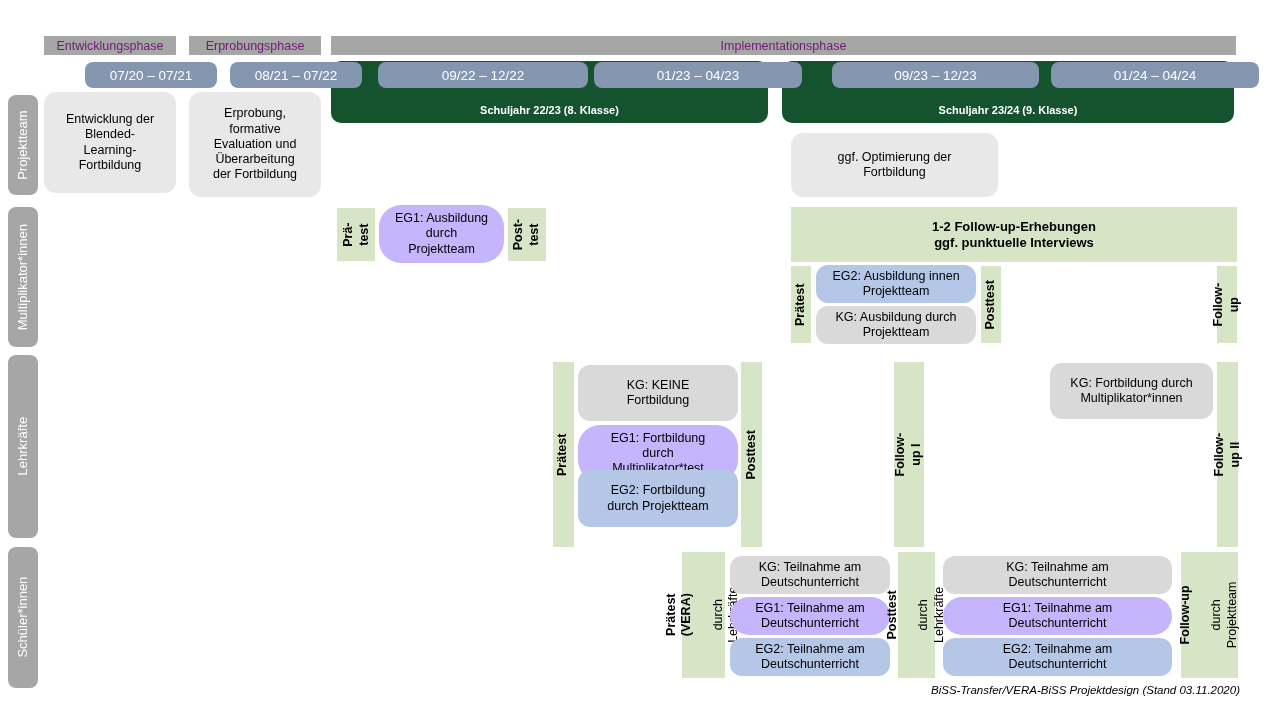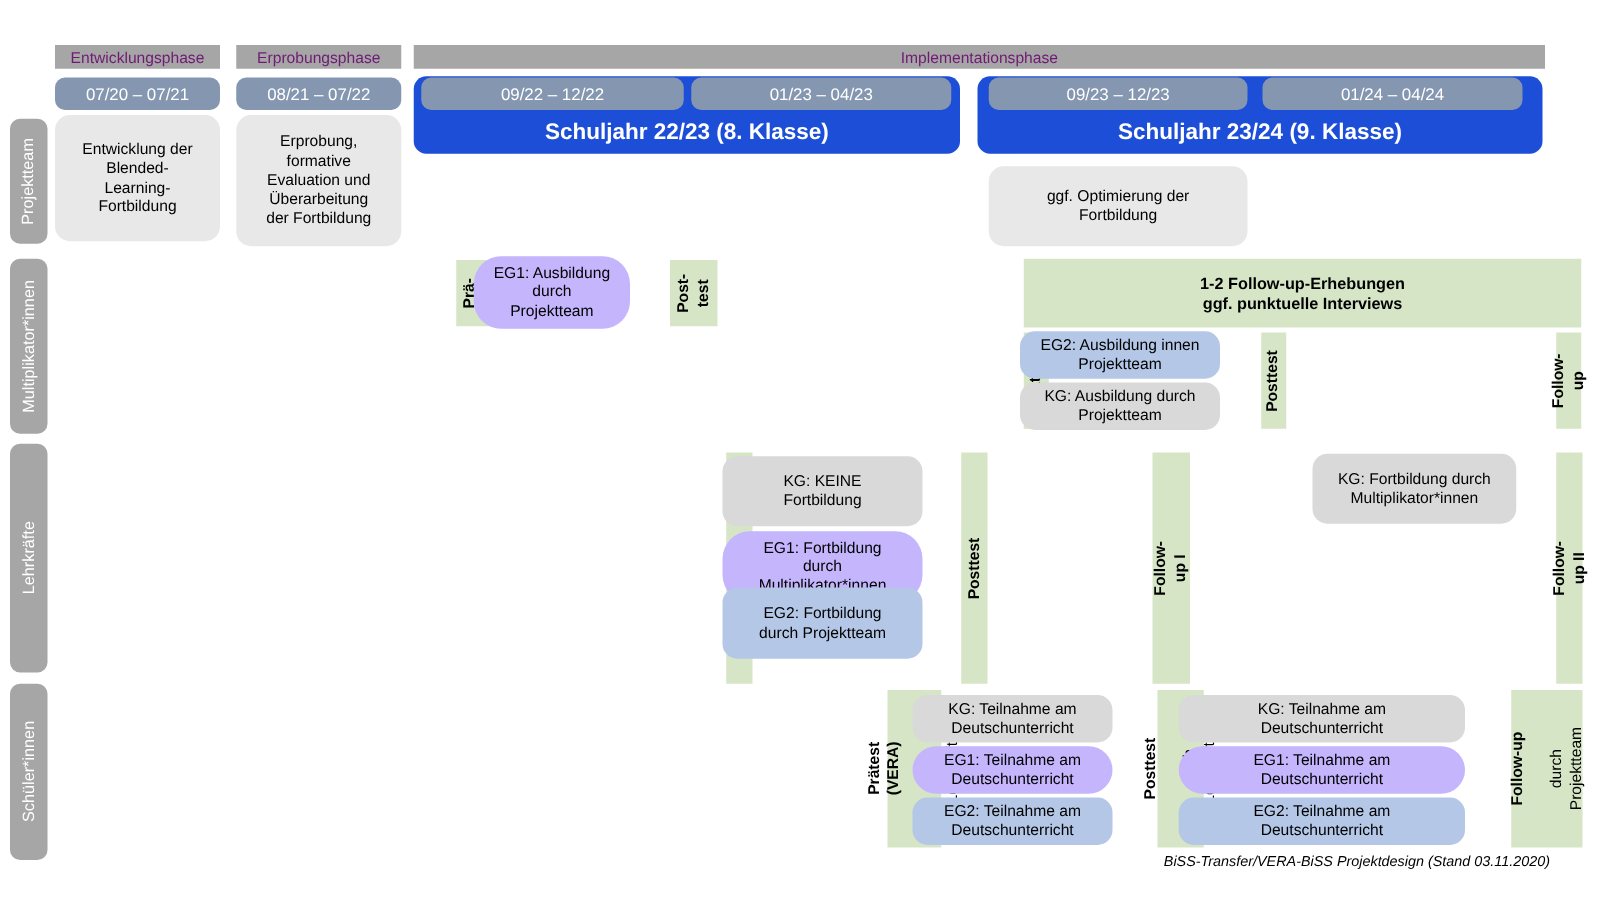--- a/index.html
+++ b/index.html
@@ -8,27 +8,27 @@
     font-family:"Liberation Sans", sans-serif;color:#000;overflow:hidden;
   }
   .abs{position:absolute;box-sizing:border-box;}
   
   .hdr{
     background:#a6a6a6;color:#701a75;font-size:12.5px;
     display:flex;align-items:center;justify-content:center;text-align:center;
   }
   
   .sy{
-    background:#1d4ed8;border-radius:10px;color:#ffffff;font-weight:bold;font-size:18px;
+    background:#14532d;border-radius:10px;color:#ffffff;font-weight:bold;font-size:11px;
     display:flex;align-items:flex-end;justify-content:center;padding-bottom:7px;text-align:center;
   }
   
   .date{
     background:#8496b0;border-radius:8px;color:#ffffff;font-size:13.5px;
-    display:flex;align-items:center;justify-content:center;text-align:center;
+    display:flex;align-items:center;justify-content:center;text-align:center;margin-left:41px;
   }
   
   .rowlbl{
     background:#a6a6a6;border-radius:8px;color:#ffffff;
     display:flex;align-items:center;justify-content:center;overflow:visible;
   }
   .rowlbl .vtxt{font-size:13px;color:#ffffff;font-weight:400;}
   
   .box{
     border-radius:12px;font-size:12.5px;line-height:1.22;
@@ -41,21 +41,21 @@
   .vbar{
     display:flex;align-items:center;justify-content:center;overflow:visible;
   }
   .vtxt{
     transform:rotate(-90deg);text-align:center;white-space:pre-line;line-height:1.25;
     font-size:12.5px;
   }
   .vtitle{display:block;font-weight:bold;}
   .vsub{display:block;font-weight:400;}
   
-  .c-green{background:#d5e5c5;margin-left:28px;}
+  .c-green{background:#d5e5c5;}
   .c-bmid{background:#c4b5fd;border-radius:22px;}
   .c-blight{background:#b4c7e7;}
   .c-gray{background:#d9d9d9;}
   .c-lgray{background:#e9e8e8;}
   .caption{
     font-style:italic;font-size:11.5px;color:#000;text-align:right;
   }
 </style>
 </head>
 <body>
@@ -128,21 +128,21 @@
     <div class="vtxt"><span class="vtitle">Follow-up</span></div>
   </div>
 
   <div class="abs vbar c-green" style="left:553px;top:362px;width:21px;height:185px">
     <div class="vtxt"><span class="vtitle">Prätest</span></div>
   </div>
   <div class="abs box c-gray" style="left:578px;top:365px;width:160px;height:56px">KG: KEINE
 Fortbildung</div>
   <div class="abs box c-bmid" style="left:578px;top:425px;width:160px;height:57px">EG1: Fortbildung
 durch
-Multiplikator*innen</div>
+Multiplikator*test</div>
   <div class="abs box c-blight" style="left:578px;top:470px;width:160px;height:57px">EG2: Fortbildung
 durch Projektteam</div>
   <div class="abs vbar c-green" style="left:741px;top:362px;width:21px;height:185px">
     <div class="vtxt"><span class="vtitle">Posttest</span></div>
   </div>
   <div class="abs vbar c-green" style="left:894px;top:362px;width:30px;height:185px">
     <div class="vtxt"><span class="vtitle">Follow-up I</span></div>
   </div>
   <div class="abs box c-gray" style="left:1050px;top:363px;width:163px;height:56px">KG: Fortbildung durch
 Multiplikator*innen</div>

